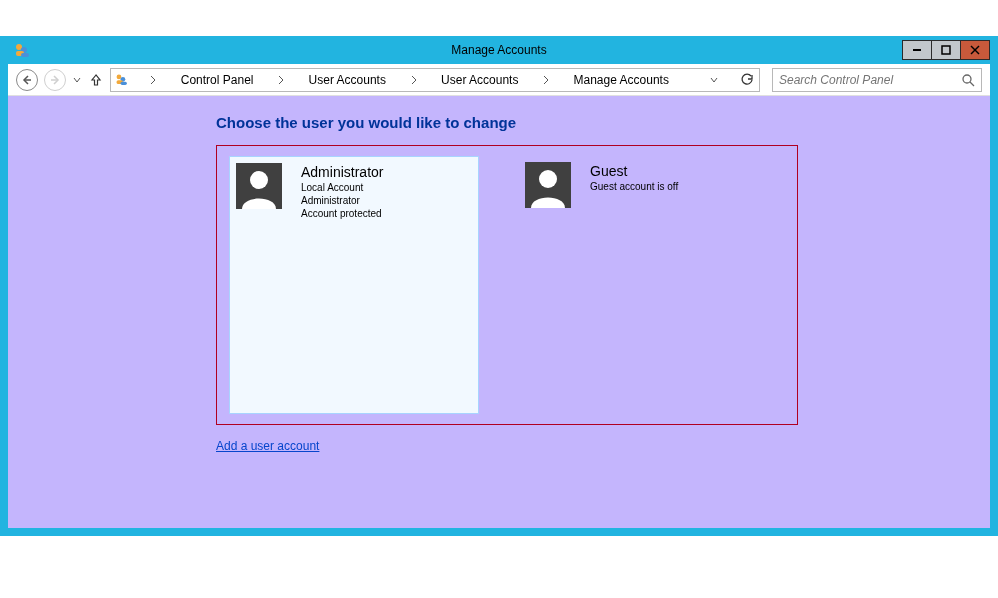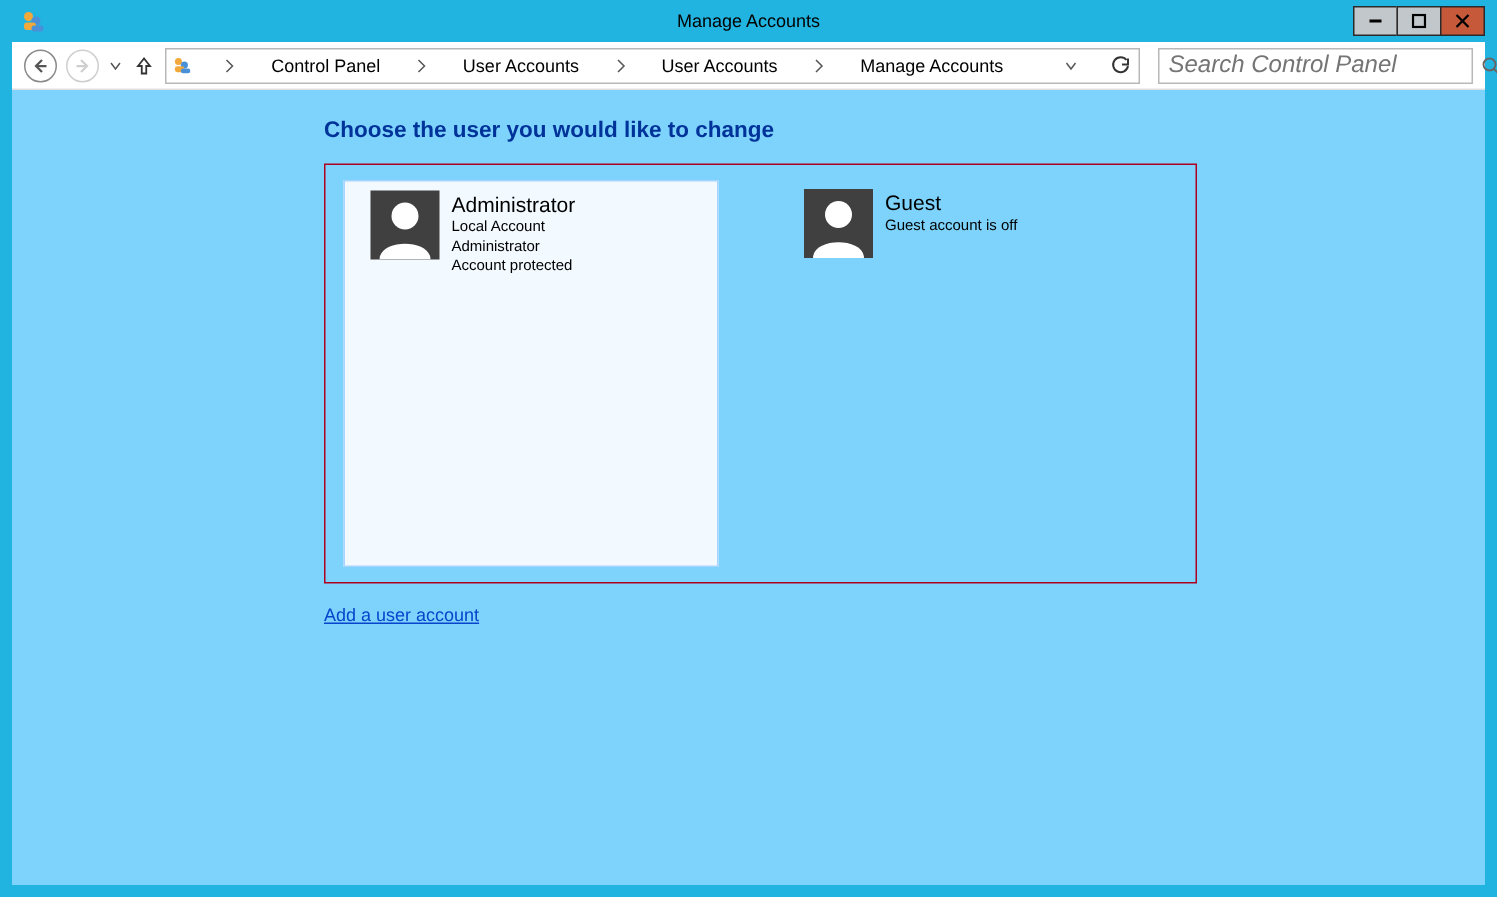--- a/index.html
+++ b/index.html
@@ -1,44 +1,44 @@
 <!DOCTYPE html>
 <html><head>
 <meta charset="utf-8">
 <style>
   * { box-sizing: border-box; margin: 0; padding: 0; }
   html, body { width: 998px; height: 598px; font-family: "Segoe UI", Tahoma, sans-serif; font-size: 12px; color: #000; background: #fff; }
-  .window-frame { width: 998px; height: 598px; border: 8px solid #22b4e0; border-top-width: 0; background: #7dd3fc; position: relative; }
+  .window-frame { width: 998px; height: 500px; border: 8px solid #22b4e0; border-top-width: 0; background: #c4b5fd; position: relative; margin-top: 36px; }
   .titlebar { height: 28px; background: #22b4e0; display: flex; align-items: center; position: relative; }
   .titlebar-icon { width: 16px; height: 16px; margin-left: 6px; display:flex; align-items:center; justify-content:center; }
   .titlebar-title { position: absolute; left: 0; right: 0; text-align: center; font-size: 12px; color: #000; pointer-events: none; }
   .titlebar-buttons { margin-left: auto; display: flex; height: 20px; }
   .titlebar-btn { width: 30px; height: 20px; border: 1px solid #2a2a2a; background: #c2c7cb; display: flex; align-items: center; justify-content: center; margin-left: -1px; }
   .titlebar-btn.close { background: #c7593b; }
   .titlebar-btn svg { width: 10px; height: 10px; }
   .navbar { height: 32px; border-bottom: 1px solid #e0e0e0; display: flex; align-items: center; padding: 0 8px; gap: 6px; background:#fff; }
   .nav-arrow-circle { width: 22px; height: 22px; border: 1px solid #8a8a8a; border-radius: 50%; display:flex; align-items:center; justify-content:center; }
   .nav-arrow-circle.disabled { border-color: #cfcfcf; }
   .small-chevron { width:10px; height:16px; display:flex; align-items:center; justify-content:center; color:#555; }
   .up-arrow { width:16px; height:16px; display:flex; align-items:center; justify-content:center; color:#333; }
   .breadcrumb-bar { flex: 1; height: 24px; border: 1px solid #b8b8b8; background: #fff; display: flex; align-items: center; padding: 0 4px; gap: 16px; min-width:0; }
   .bc-icon { width:16px; height:16px; display:flex; align-items:center; justify-content:center; margin-right:4px; }
   .bc-segment { display: flex; align-items: center; height: 22px; padding: 0 6px; font-size: 12px; color:#000; white-space:nowrap; }
   .bc-chevron { width:14px; height:22px; display:flex; align-items:center; justify-content:center; color:#555; }
   .bc-spacer { flex:1; }
   .bc-drop { width:18px; height:22px; display:flex; align-items:center; justify-content:center; color:#555; }
   .refresh-btn { width:20px; height:22px; display:flex; align-items:center; justify-content:center; margin-left:2px; color:#333; }
   .search-box { width: 210px; height: 24px; border: 1px solid #b8b8b8; background:#fff; display:flex; align-items:center; padding: 0 6px; margin-left:6px; }
-  .search-input { flex:1; border:none; outline:none; font-size:16px; font-style:italic; color:#6b6b6b; background:transparent; }
+  .search-input { flex:1; border:none; outline:none; font-size:12px; font-style:italic; color:#6b6b6b; background:transparent; }
   .search-icon { width:14px; height:14px; color:#666; }
   .content { padding: 18px 0 0 0; }
   .content-inner { margin-left: 208px; width: 582px; }
   .page-heading { color:#003399; font-size:15px; font-weight:700; margin-bottom: 14px; }
   .accounts-box { border: 1px solid #b00020; width: 582px; height: 280px; padding: 10px 12px; display:flex; gap: 40px; }
-  .account-tile { display:flex; gap:8px; padding:6px 17px; width:250px; align-items:flex-start; }
+  .account-tile { display:flex; gap:19px; padding:6px 6px; width:250px; align-items:flex-start; }
   .account-tile.selected { background:#f2f9ff; border:1px solid #a8d4ff; }
   .avatar { width:46px; height:46px; background:#404040; display:flex; align-items:flex-end; justify-content:center; flex-shrink:0; }
   .avatar svg { width:46px; height:46px; }
   .account-info { display:flex; flex-direction:column; line-height:1.3; }
   .account-name { font-size:14px; color:#000; }
   .account-sub { font-size:10px; color:#000; }
   .link-action { color:#0645cc; font-size:12px; margin-top:14px; display:inline-block; }
 </style>
 </head>
 <body>

